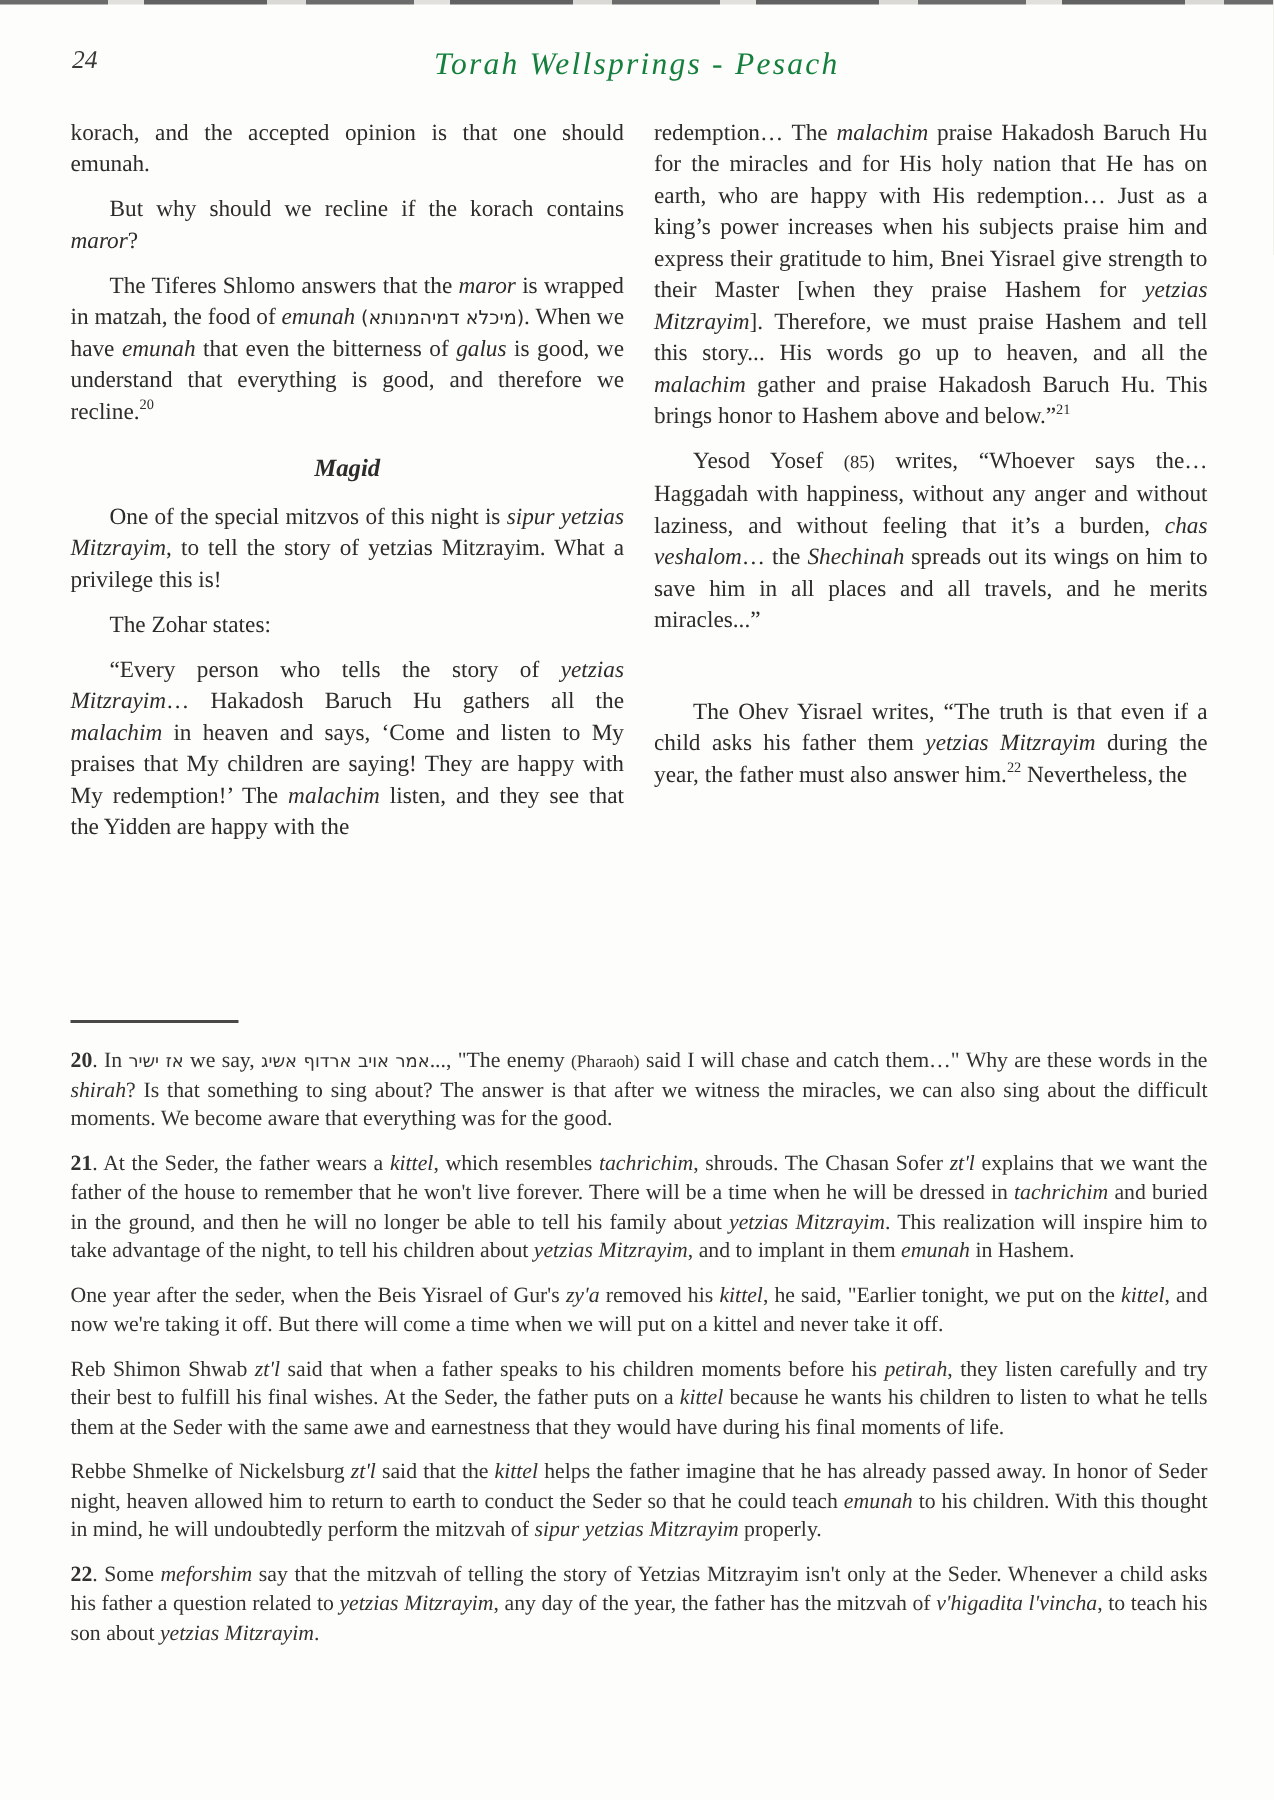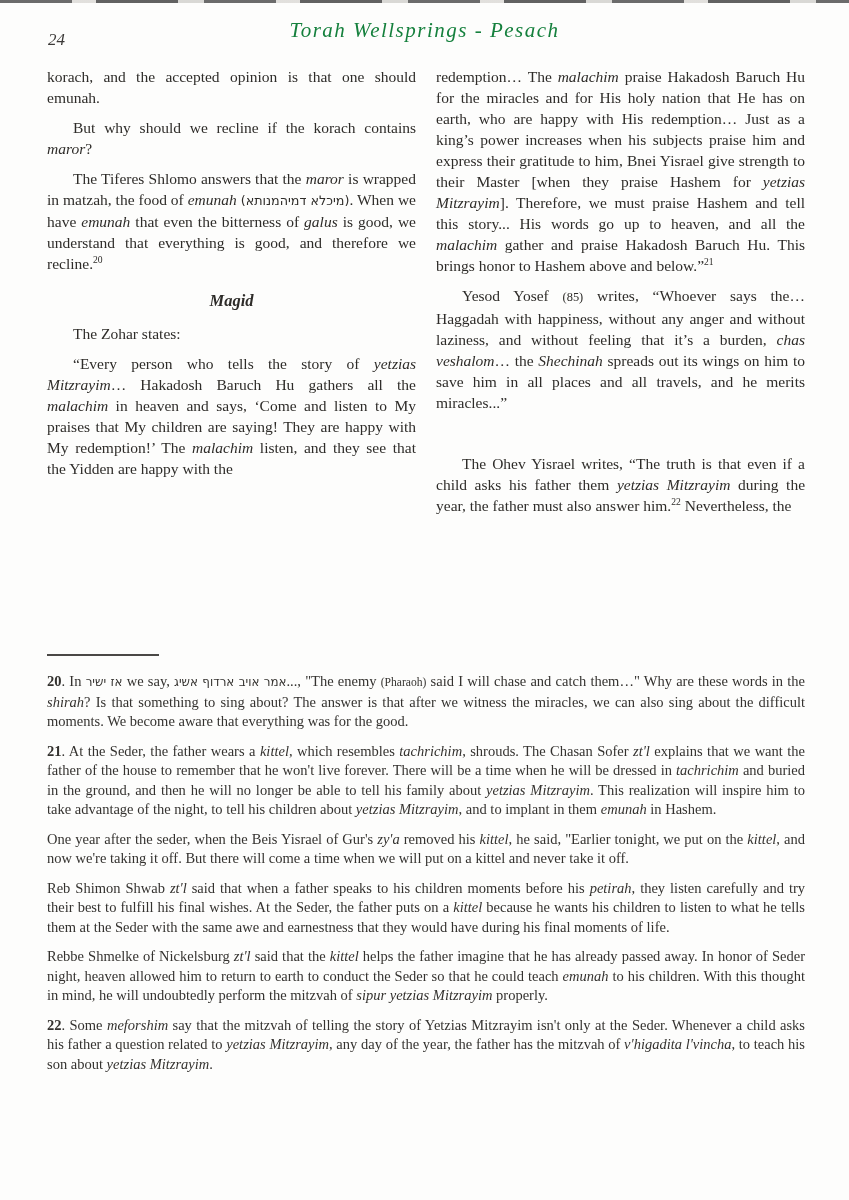--- a/index.html
+++ b/index.html
@@ -3,33 +3,33 @@
 <meta charset="utf-8">
 <style>
   html,body{margin:0;padding:0;background:#e9e7e2;}
   #page{position:relative;width:849px;height:1200px;background:#fdfdfc;overflow:hidden;
         font-family:"Liberation Serif","DejaVu Serif",serif;color:#2e2c29;}
   
   #top-artifact{position:absolute;top:0;left:0;width:849px;height:3px;
     background:repeating-linear-gradient(90deg,#3b3b3b 0 72px,#d8d6d2 72px 96px,#2e2e2e 96px 178px,#cdccc8 178px 204px);
     opacity:.75;}
   
-  #page-header{position:relative;padding-top:18px;height:34px;}
+  #page-header{position:relative;padding-top:30px;height:34px;}
   #page-number{position:absolute;left:48px;top:30px;font-size:17px;font-style:italic;color:#3b3937;}
   #page-title{text-align:center;font-size:21px;font-style:italic;letter-spacing:1.5px;color:#15803d;}
   
   #text-columns{margin:14px 44px 0 47px;display:grid;grid-template-columns:1fr 1fr;column-gap:20px;}
   .col{font-size:15.5px;line-height:21px;text-align:justify;}
   .para{margin:0 0 9px 0;text-indent:26px;}
   .para.no-indent{text-indent:0;}
   .col-right .rich-block:nth-child(1){}
   .col-right .rich-block:nth-child(2){margin-bottom:40px;}
   .col-heading{margin:16px 0 12px 0;text-align:center;font-size:16.5px;font-weight:bold;font-style:italic;text-indent:0;}
   
-  #footnotes-section{position:absolute;left:47px;right:44px;top:654px;}
+  #footnotes-section{position:absolute;left:47px;right:44px;top:680px;}
   #footnotes-separator{width:112px;border:0;border-top:2px solid #4a4846;margin:0 0 16px 0;}
   #footnotes-body{font-size:14.5px;line-height:19.5px;text-align:justify;color:#34322f;}
   #footnotes-body .para{text-indent:0;margin:0 0 10px 0;}
   
   .seg-i{font-style:italic;}
   .seg-b{font-weight:bold;}
   .seg-sup{font-size:.62em;vertical-align:super;line-height:0;}
   .seg-he{font-size:.82em;font-family:"DejaVu Sans",sans-serif;}
   .seg-small{font-size:.8em;}
 </style>
@@ -43,20 +43,21 @@
     <span id="page-number">24</span>
     <div id="page-title">Torah Wellsprings - Pesach</div>
   </div>
 
   <div id="text-columns">
     <div class="col col-left">
         <p class="para rich-block no-indent"><span>korach, and the accepted opinion is that one should emunah.</span></p>
         <p class="para rich-block"><span>But why should we recline if the korach contains </span><span class="seg-i">maror</span><span>?</span></p>
         <p class="para rich-block"><span>The Tiferes Shlomo answers that the </span><span class="seg-i">maror</span><span> is wrapped in matzah, the food of </span><span class="seg-i">emunah</span><span> </span><span class="seg-he">(מיכלא דמיהמנותא)</span><span>. When we have </span><span class="seg-i">emunah</span><span> that even the bitterness of </span><span class="seg-i">galus</span><span> is good, we understand that everything is good, and therefore we recline.</span><span class="seg-sup">20</span></p>
         <h3 class="col-heading rich-block">Magid</h3>
+        <p class="para rich-block"><span>One of the special mitzvos of this night is </span><span class="seg-i">sipur yetzias Mitzrayim</span><span>, to tell the story of yetzias Mitzrayim. What a privilege this is!</span></p>
         <p class="para rich-block"><span>The Zohar states:</span></p>
         <p class="para rich-block"><span>“Every person who tells the story of </span><span class="seg-i">yetzias Mitzrayim</span><span>… Hakadosh Baruch Hu gathers all the </span><span class="seg-i">malachim</span><span> in heaven and says, ‘Come and listen to My praises that My children are saying! They are happy with My redemption!’ The </span><span class="seg-i">malachim</span><span> listen, and they see that the Yidden are happy with the</span></p>
       </div>
     <div class="col col-right">
         <p class="para rich-block no-indent"><span>redemption… The </span><span class="seg-i">malachim</span><span> praise Hakadosh Baruch Hu for the miracles and for His holy nation that He has on earth, who are happy with His redemption… Just as a king’s power increases when his subjects praise him and express their gratitude to him, Bnei Yisrael give strength to their Master [when they praise Hashem for </span><span class="seg-i">yetzias Mitzrayim</span><span>]. Therefore, we must praise Hashem and tell this story... His words go up to heaven, and all the </span><span class="seg-i">malachim</span><span> gather and praise Hakadosh Baruch Hu. This brings honor to Hashem above and below.”</span><span class="seg-sup">21</span></p>
         <p class="para rich-block"><span>Yesod Yosef </span><span class="seg-small">(85)</span><span> writes, “Whoever says the… Haggadah with happiness, without any anger and without laziness, and without feeling that it’s a burden, </span><span class="seg-i">chas veshalom</span><span>… the </span><span class="seg-i">Shechinah</span><span> spreads out its wings on him to save him in all places and all travels, and he merits miracles...”</span></p>
         <p class="para rich-block"><span>The Ohev Yisrael writes, “The truth is that even if a child asks his father them </span><span class="seg-i">yetzias Mitzrayim</span><span> during the year, the father must also answer him.</span><span class="seg-sup">22</span><span> Nevertheless, the</span></p>
       </div>
   </div>
 

